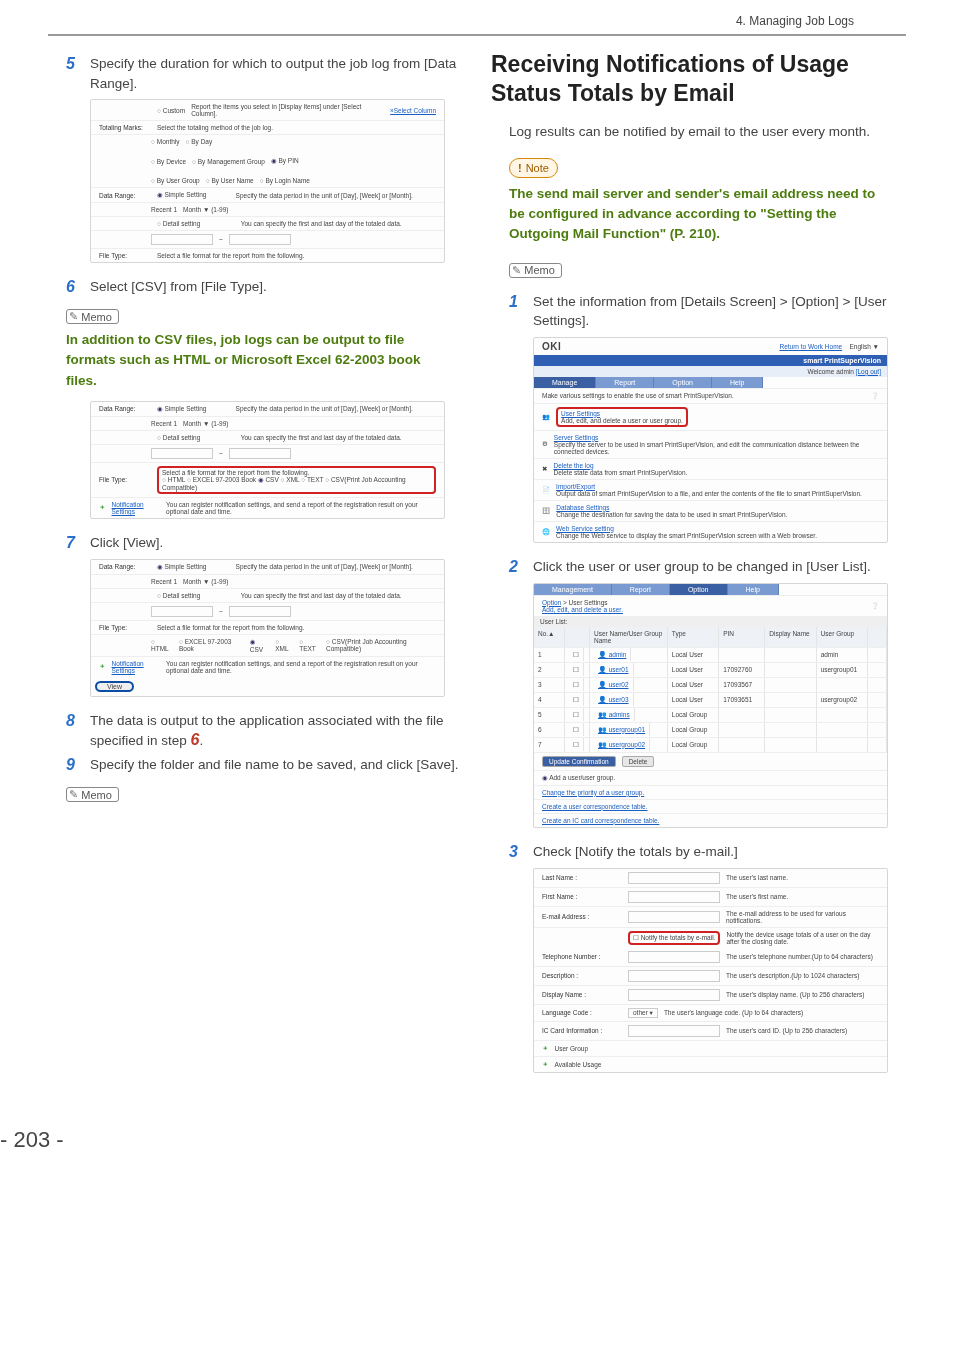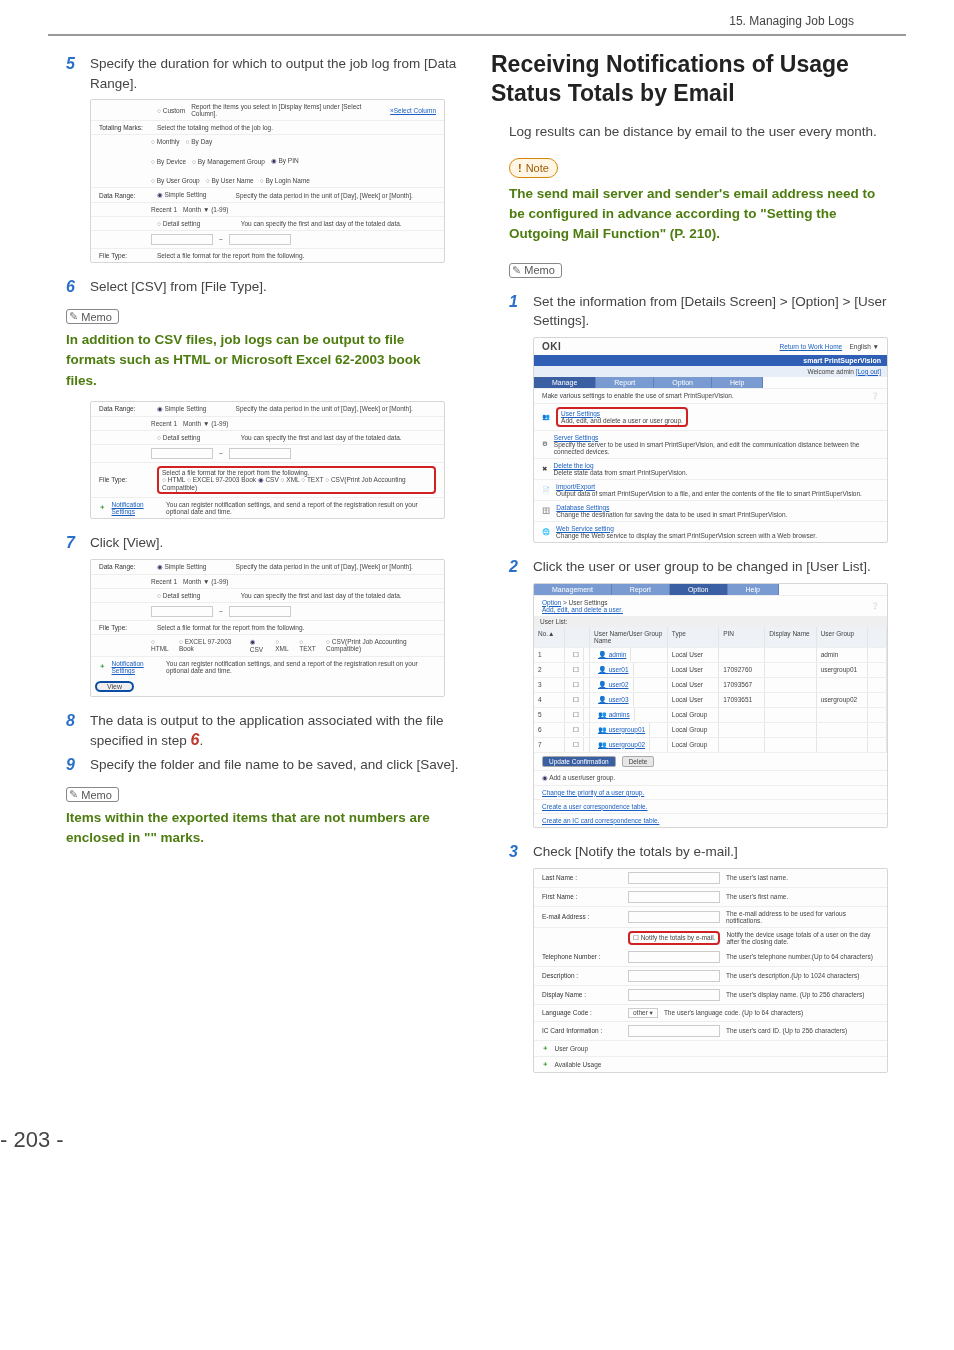--- a/index.html
+++ b/index.html
@@ -151,21 +151,21 @@
   .tab-set span { background:#7a9bd1; color:#fff; padding:2px 18px; border-right:1px solid #5f82b9;}
   .tab-set span.dark { background:#3a5fa2;}
   .user-icon::before { content:"👤 "; font-size:7px;}
   .grp-icon::before { content:"👥 "; font-size:7px;}
   .check::before { content:"☐ ";}
 </style>
 </head>
 <body>
 
 <div class="page-header">
-  <span>15. Managing Job Logs</span>
+  <span>4. Managing Job Logs</span>
 </div>
 
 <div class="columns">
 
   <div class="col">
 
     <div class="step-line">
       <div class="step-num">5</div>
       <div class="step-text">Specify the duration for which to output the job log from [Data Range].</div>
     </div>
@@ -325,27 +325,26 @@
 
     <div class="step-line">
       <div class="step-num">9</div>
       <div class="step-text">Specify the folder and file name to be saved, and click [Save].</div>
     </div>
 
     <div class="memo-badge">
       <span class="pencil">✎</span>
       <span>Memo</span>
     </div>
-    <div class="bold-block">Items within the exported items that are not numbers are enclosed in "" marks.</div>
 
   </div>
 
   <div class="col">
     <h1 class="section-title">Receiving Notifications of Usage Status Totals by Email</h1>
-    <div class="body-text">Log results can be distance by email to the user every month.</div>
+    <div class="body-text">Log results can be notified by email to the user every month.</div>
 
     <div class="note-badge">
       <span style="font-weight:bold;">!</span>
       <span>Note</span>
     </div>
     <div class="bold-block">The send mail server and sender's email address need to be configured in advance according to "Setting the Outgoing Mail Function" (P. 210).</div>
 
     <div class="memo-badge">
       <span class="pencil">✎</span>
       <span>Memo</span>

